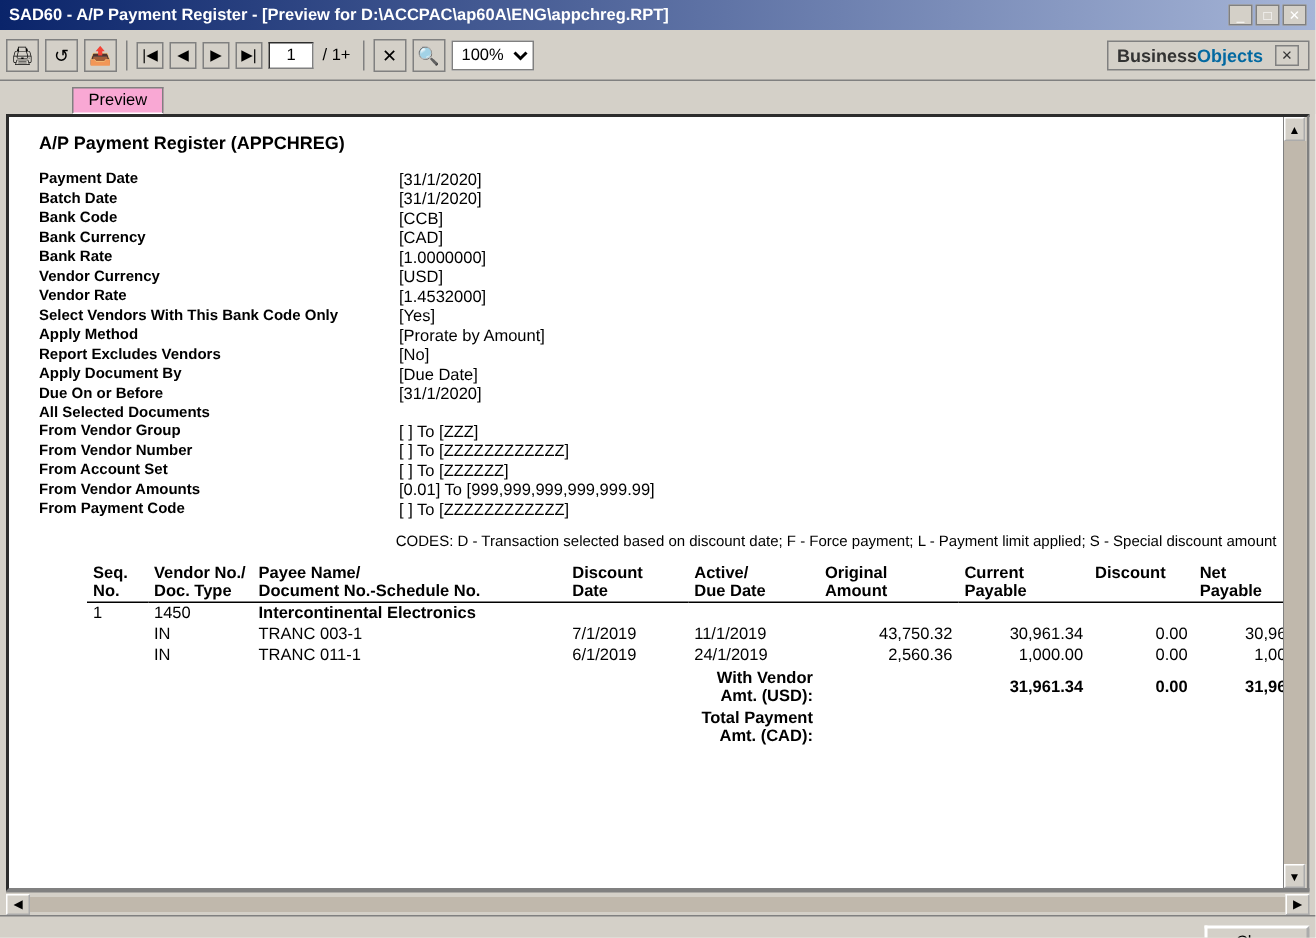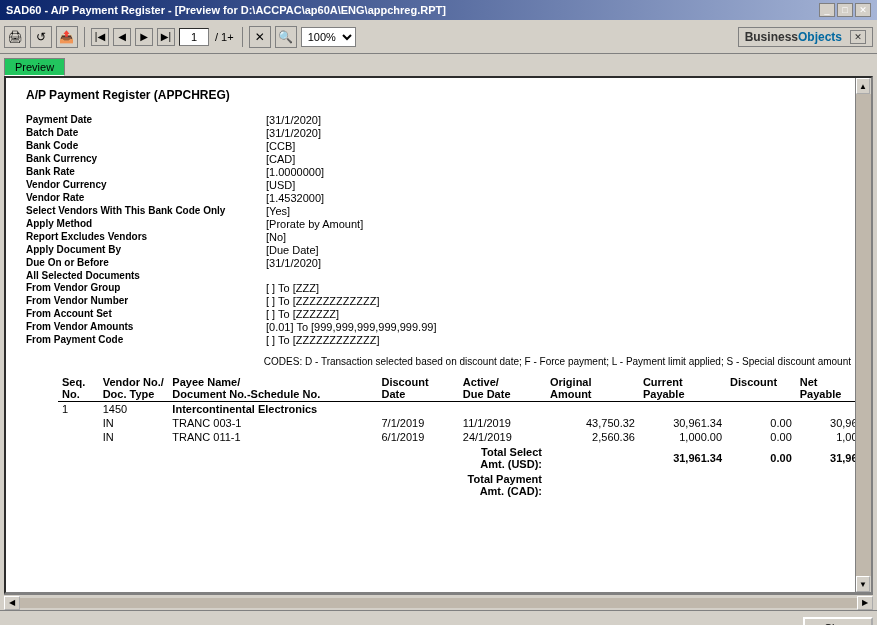--- a/index.html
+++ b/index.html
@@ -115,22 +115,23 @@
     }
     .tab {
       background: #d4d0c8;
       border: 1px solid #808080;
       border-bottom: none;
       padding: 2px 10px;
       font-size: 11px;
       cursor: pointer;
     }
     .tab.active {
-      background: #22c55e;
+      background: #f9a8d4;
       border-bottom: 1px solid white;
+      margin-left: 44px;
     }
     .report-content {
       padding: 10px 20px;
       min-width: 800px;
     }
     .report-title {
       font-size: 12px;
       font-weight: bold;
       margin-bottom: 12px;
     }
@@ -438,21 +439,21 @@
           <td>24/1/2019</td>
           <td class="text-right">2,560.36</td>
           <td class="text-right">1,000.00</td>
           <td class="text-right">0.00</td>
           <td class="text-right">1,000.00</td>
         </tr>
 
         <tr class="total-row">
           <td colspan="4"></td>
           <td class="text-right">
-            <strong>Total Select Amt. (USD):</strong>
+            <strong>With Vendor Amt. (USD):</strong>
           </td>
           <td></td>
           <td class="text-right">31,961.34</td>
           <td class="text-right">0.00</td>
           <td class="text-right">31,961.34</td>
         </tr>
 
         <tr class="total-row">
           <td colspan="4"></td>
           <td class="text-right">

